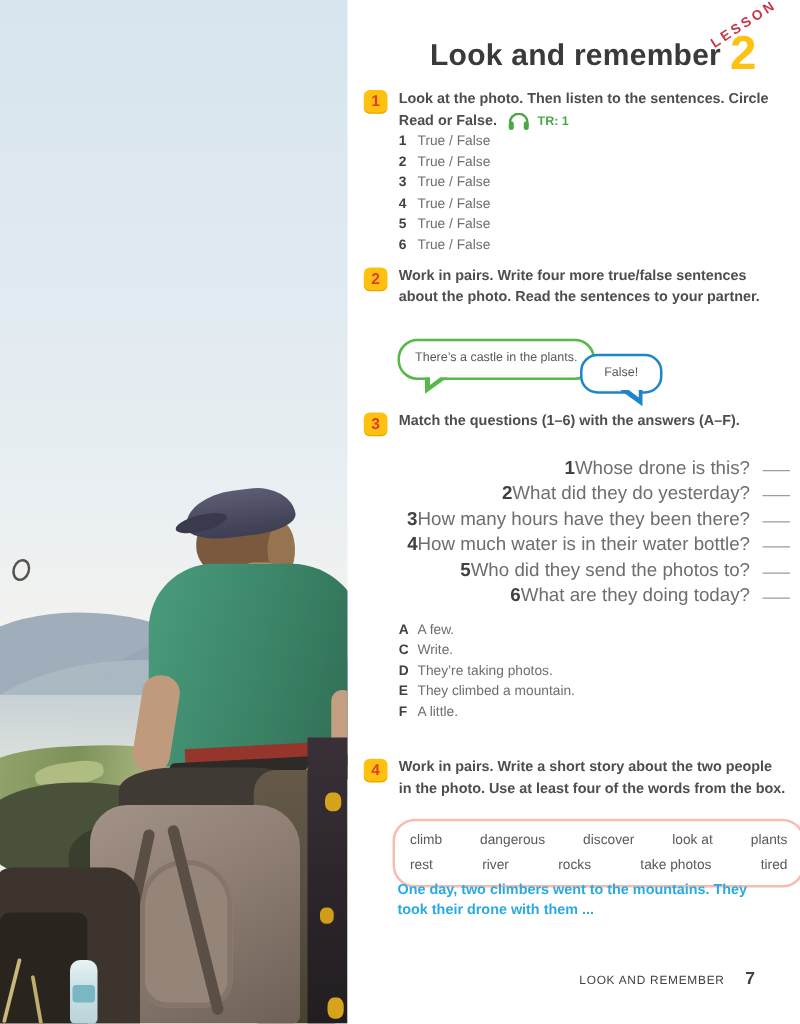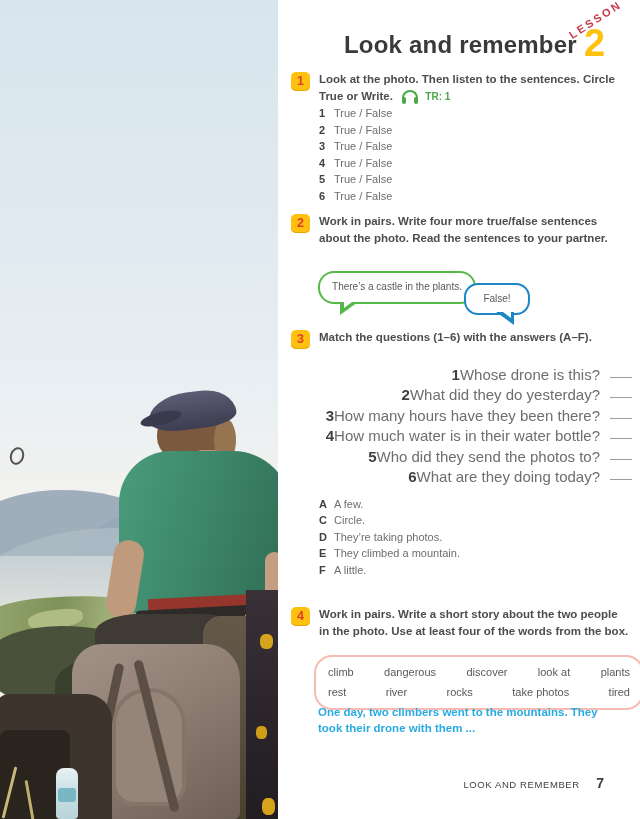--- a/index.html
+++ b/index.html
@@ -146,21 +146,21 @@
 
   <div class="title">Look and remember</div>
   <div class="lesson">
     <span class="lesson-word">LESSON</span>
     <span class="lesson-num">2</span>
   </div>
 
   <div class="ex ex1">
     <div class="badge">1</div>
     <div class="instr">
-      <span>Look at the photo. Then listen to the sentences. Circle True or Write.</span>
+      <span>Look at the photo. Then listen to the sentences. Circle Read or False.</span>
       <span class="hp"></span>
       <span class="tr-label">TR: 1</span>
     </div>
   </div>
   <div class="tf-list">
     <div class="tf-item"><span class="li-num">1</span><span class="li-val">True / False</span></div>
     <div class="tf-item"><span class="li-num">2</span><span class="li-val">True / False</span></div>
     <div class="tf-item"><span class="li-num">3</span><span class="li-val">True / False</span></div>
     <div class="tf-item"><span class="li-num">4</span><span class="li-val">True / False</span></div>
     <div class="tf-item"><span class="li-num">5</span><span class="li-val">True / False</span></div>
@@ -191,21 +191,21 @@
   <div class="q-list">
     <div class="q-item"><span class="li-num">1</span><span class="q-text">Whose drone is this?</span><span class="blank"></span></div>
     <div class="q-item"><span class="li-num">2</span><span class="q-text">What did they do yesterday?</span><span class="blank"></span></div>
     <div class="q-item"><span class="li-num">3</span><span class="q-text">How many hours have they been there?</span><span class="blank"></span></div>
     <div class="q-item"><span class="li-num">4</span><span class="q-text">How much water is in their water bottle?</span><span class="blank"></span></div>
     <div class="q-item"><span class="li-num">5</span><span class="q-text">Who did they send the photos to?</span><span class="blank"></span></div>
     <div class="q-item"><span class="li-num">6</span><span class="q-text">What are they doing today?</span><span class="blank"></span></div>
   </div>
   <div class="a-list">
     <div class="a-item"><span class="li-num">A</span><span class="a-text">A few.</span></div>
-    <div class="a-item"><span class="li-num">C</span><span class="a-text">Circle.</span></div>
+    <div class="a-item"><span class="li-num">C</span><span class="a-text">Write.</span></div>
     <div class="a-item"><span class="li-num">D</span><span class="a-text">They’re taking photos.</span></div>
     <div class="a-item"><span class="li-num">E</span><span class="a-text">They climbed a mountain.</span></div>
     <div class="a-item"><span class="li-num">F</span><span class="a-text">A little.</span></div>
   </div>
 
   <div class="ex ex4">
     <div class="badge">4</div>
     <div class="instr">Work in pairs. Write a short story about the two people in the photo. Use at least four of the words from the box.</div>
   </div>
   <div class="word-box">

